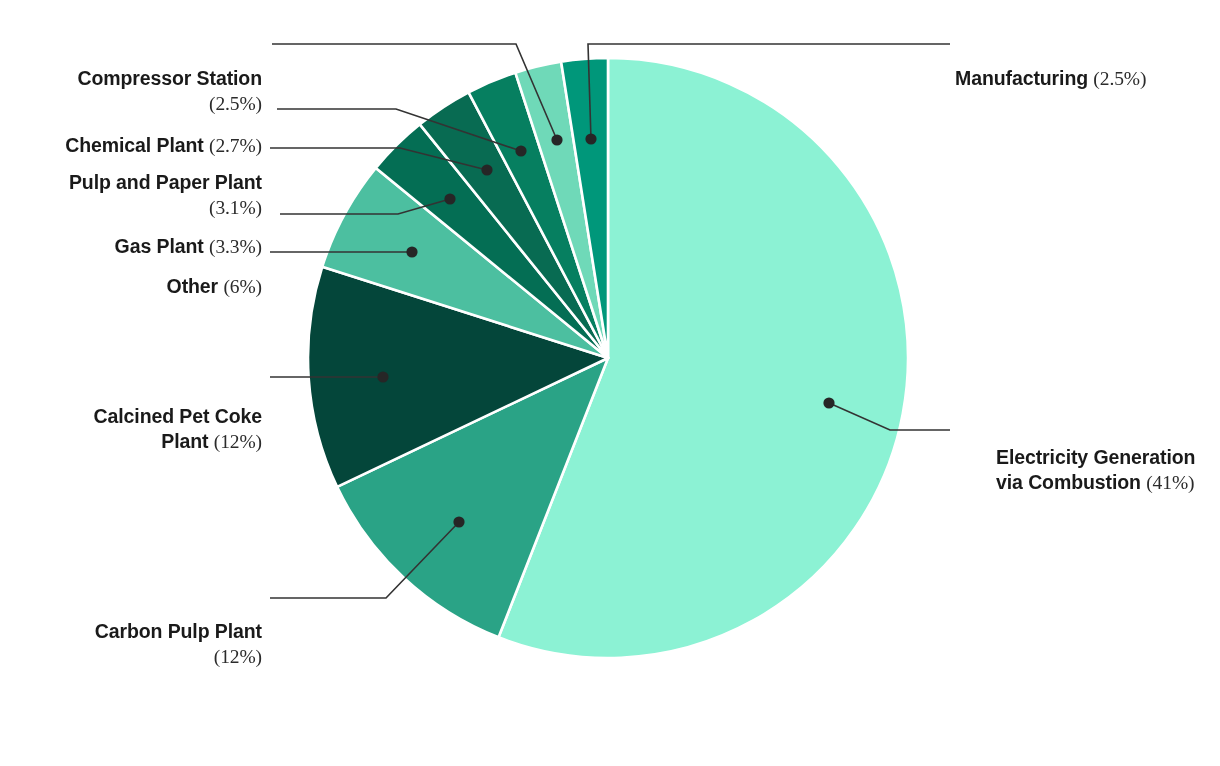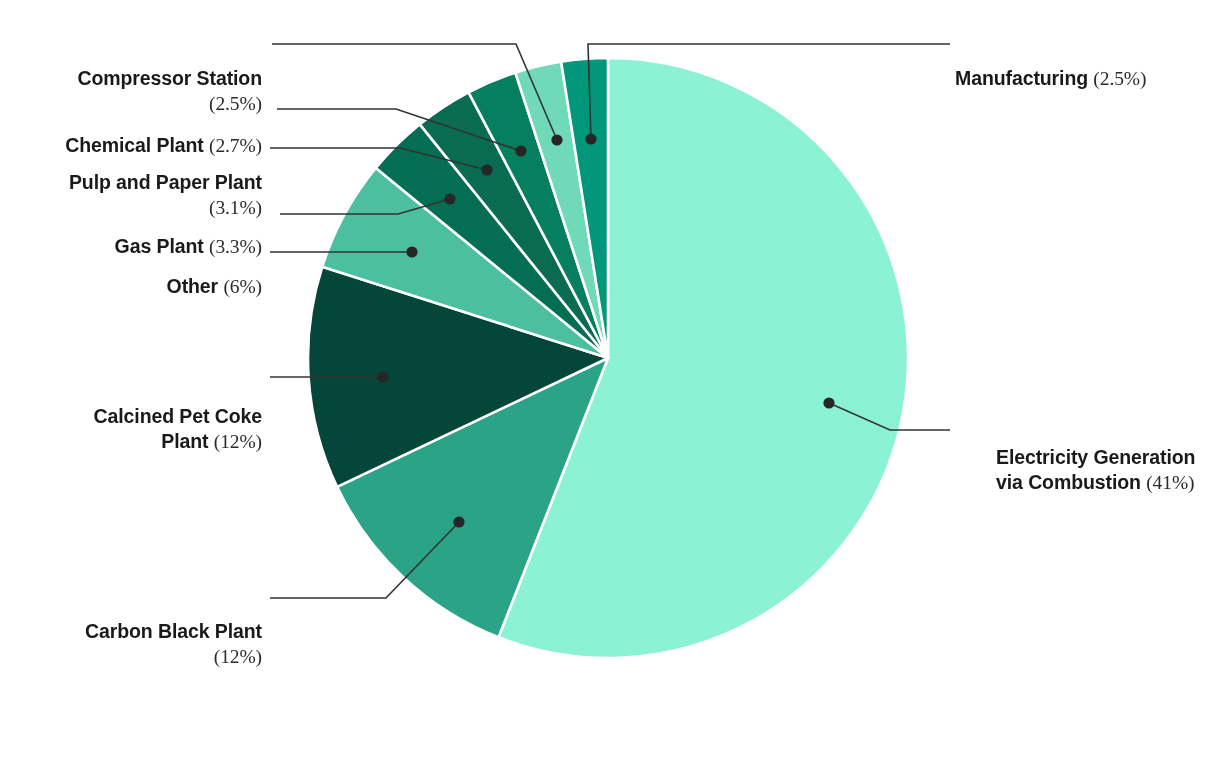--- a/index.html
+++ b/index.html
@@ -112,21 +112,21 @@
         <circle cx="591" cy="139" r="5.6" class="leader-dot"></circle>
       </g>
   </svg>
 
   <div id="labels-layer">
       <div class="pie-label align-left" style="top: 411px; left: 996px; width: 250px;">
         <div><span class="lbl-name">Electricity Generation</span></div>
         <div><span class="lbl-name">via Combustion </span><span class="lbl-pct">(41%)</span></div>
       </div>
       <div class="pie-label align-right" style="top: 585px; left: 0px; width: 262px;">
-        <div><span class="lbl-name">Carbon Black Plant</span></div>
+        <div><span class="lbl-name">Carbon Pulp Plant</span></div>
         <div><span class="lbl-pct">(12%)</span></div>
       </div>
       <div class="pie-label align-right" style="top: 370px; left: 0px; width: 262px;">
         <div><span class="lbl-name">Calcined Pet Coke</span></div>
         <div><span class="lbl-name">Plant </span><span class="lbl-pct">(12%)</span></div>
       </div>
       <div class="pie-label align-right" style="top: 240px; left: 0px; width: 262px;">
         <div><span class="lbl-name">Other </span><span class="lbl-pct">(6%)</span></div>
       </div>
       <div class="pie-label align-right" style="top: 200px; left: 0px; width: 262px;">

